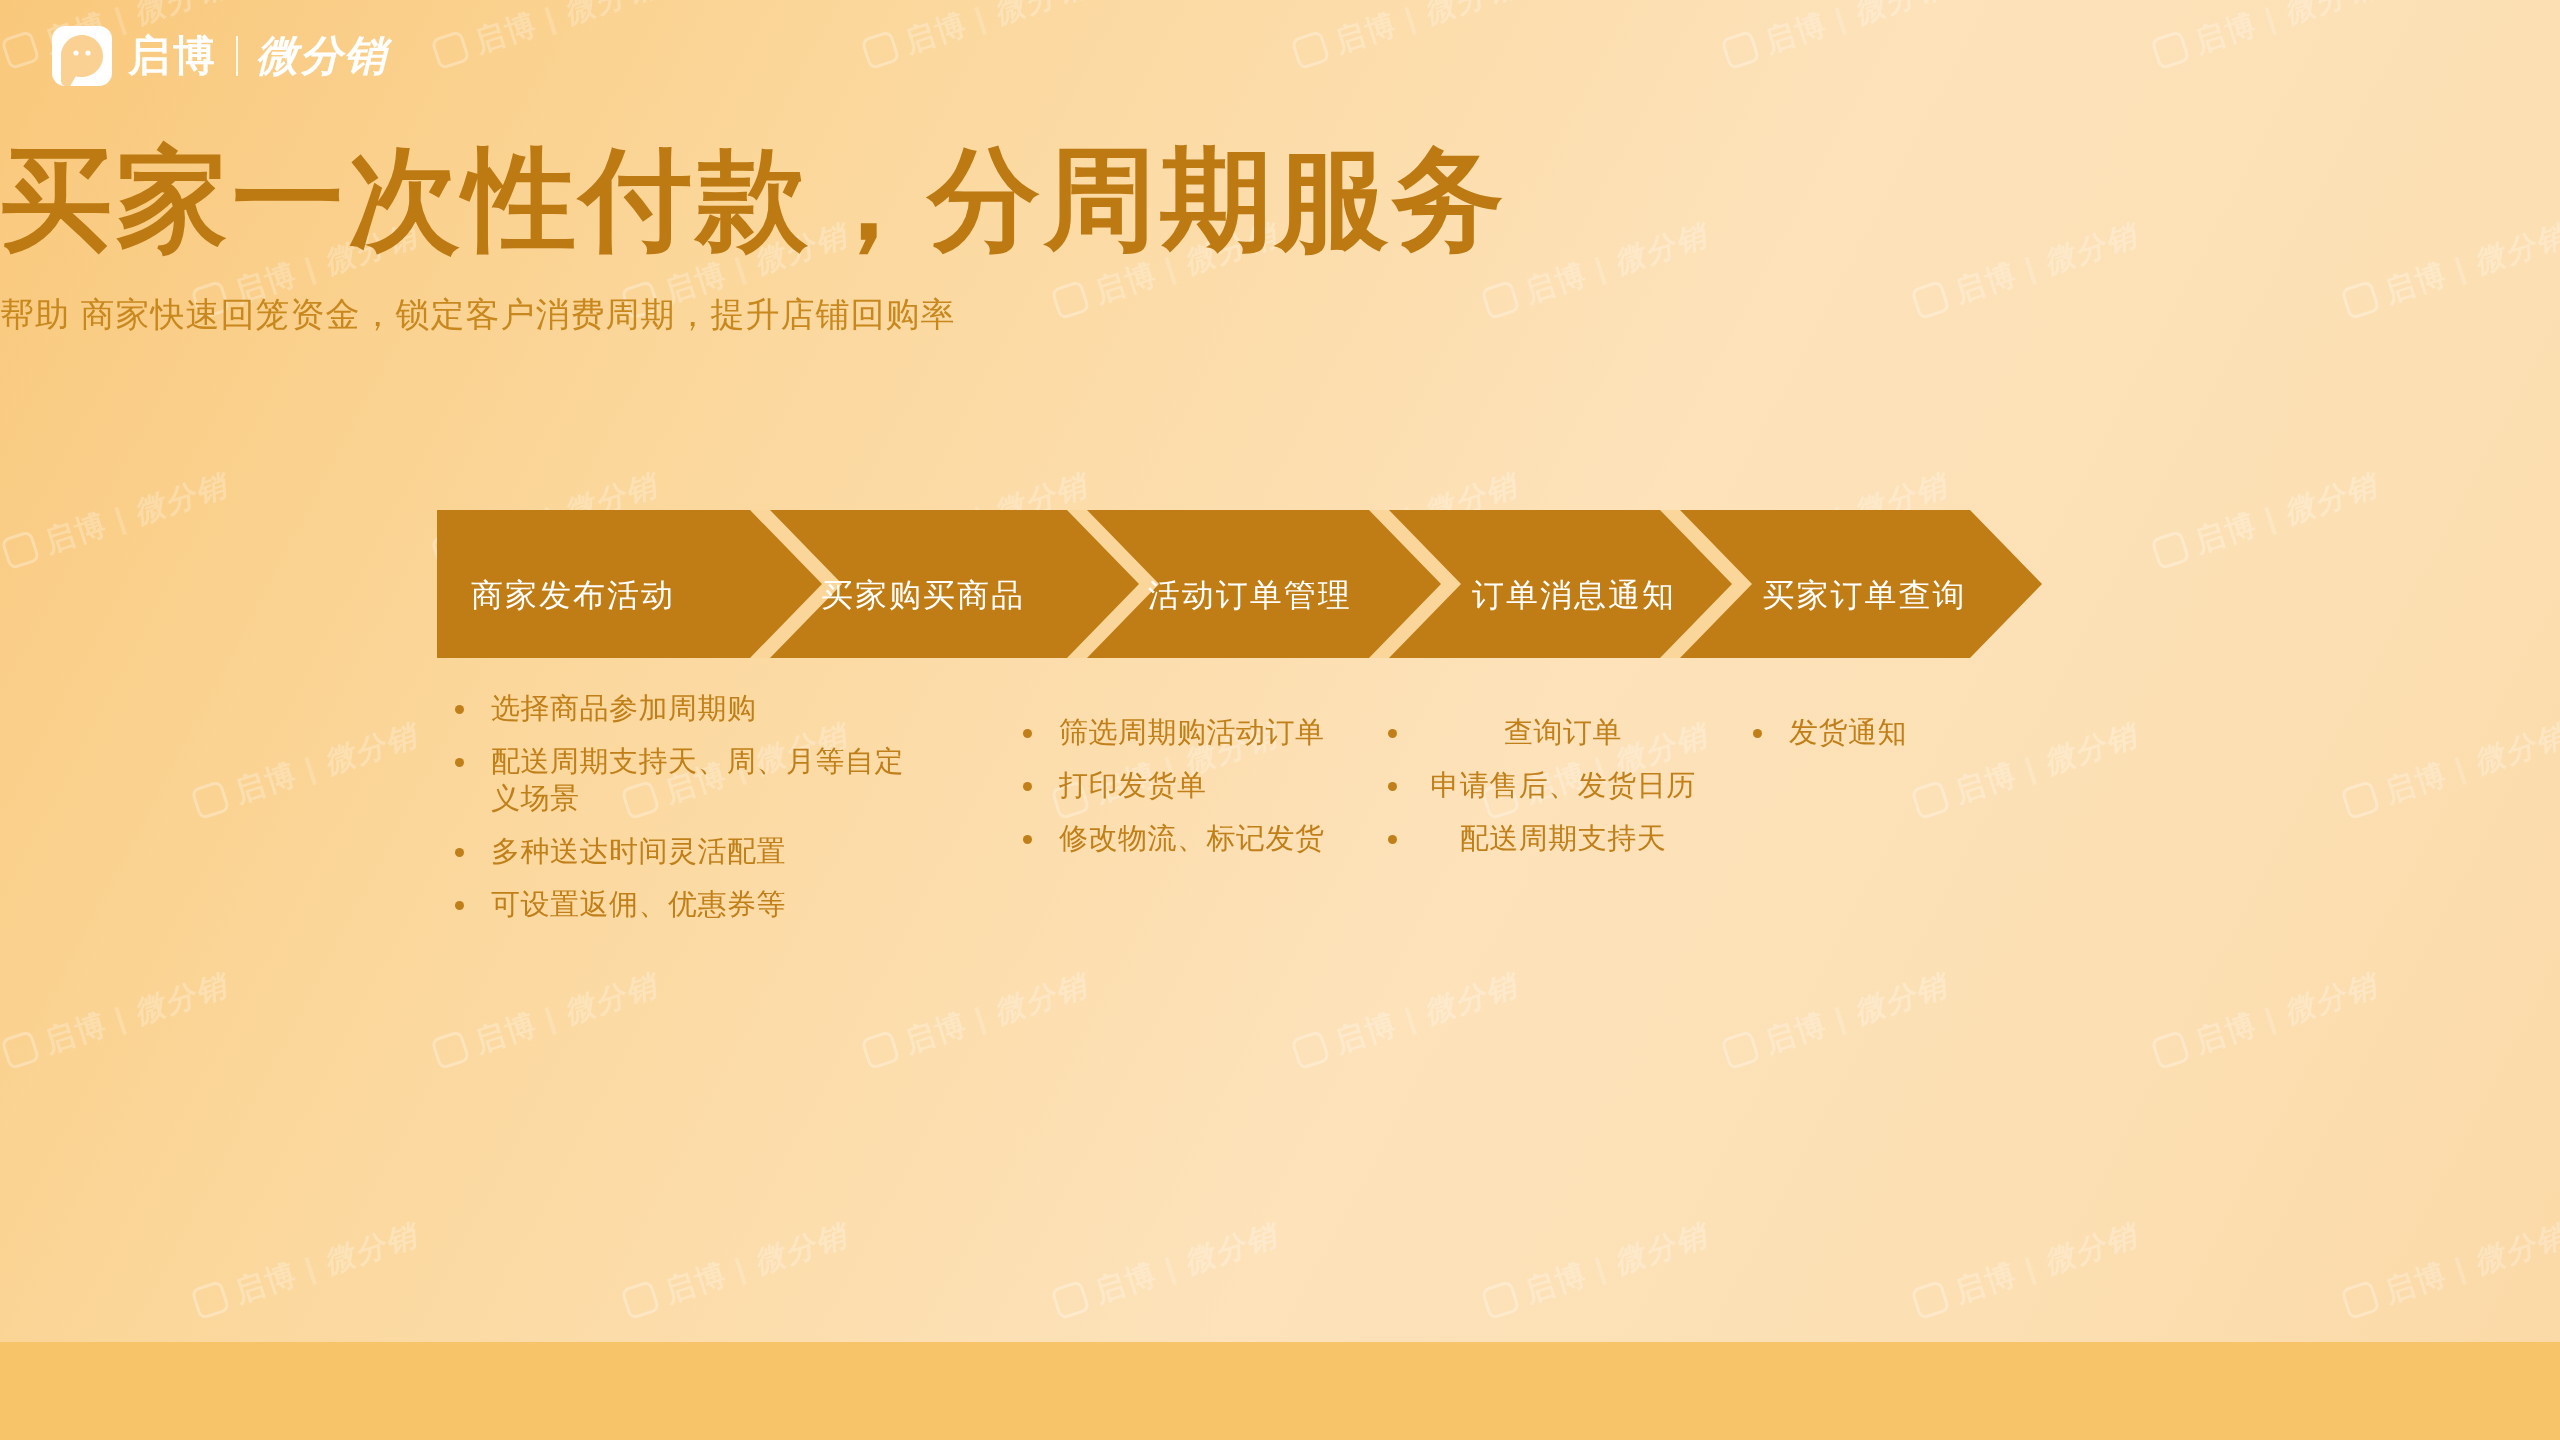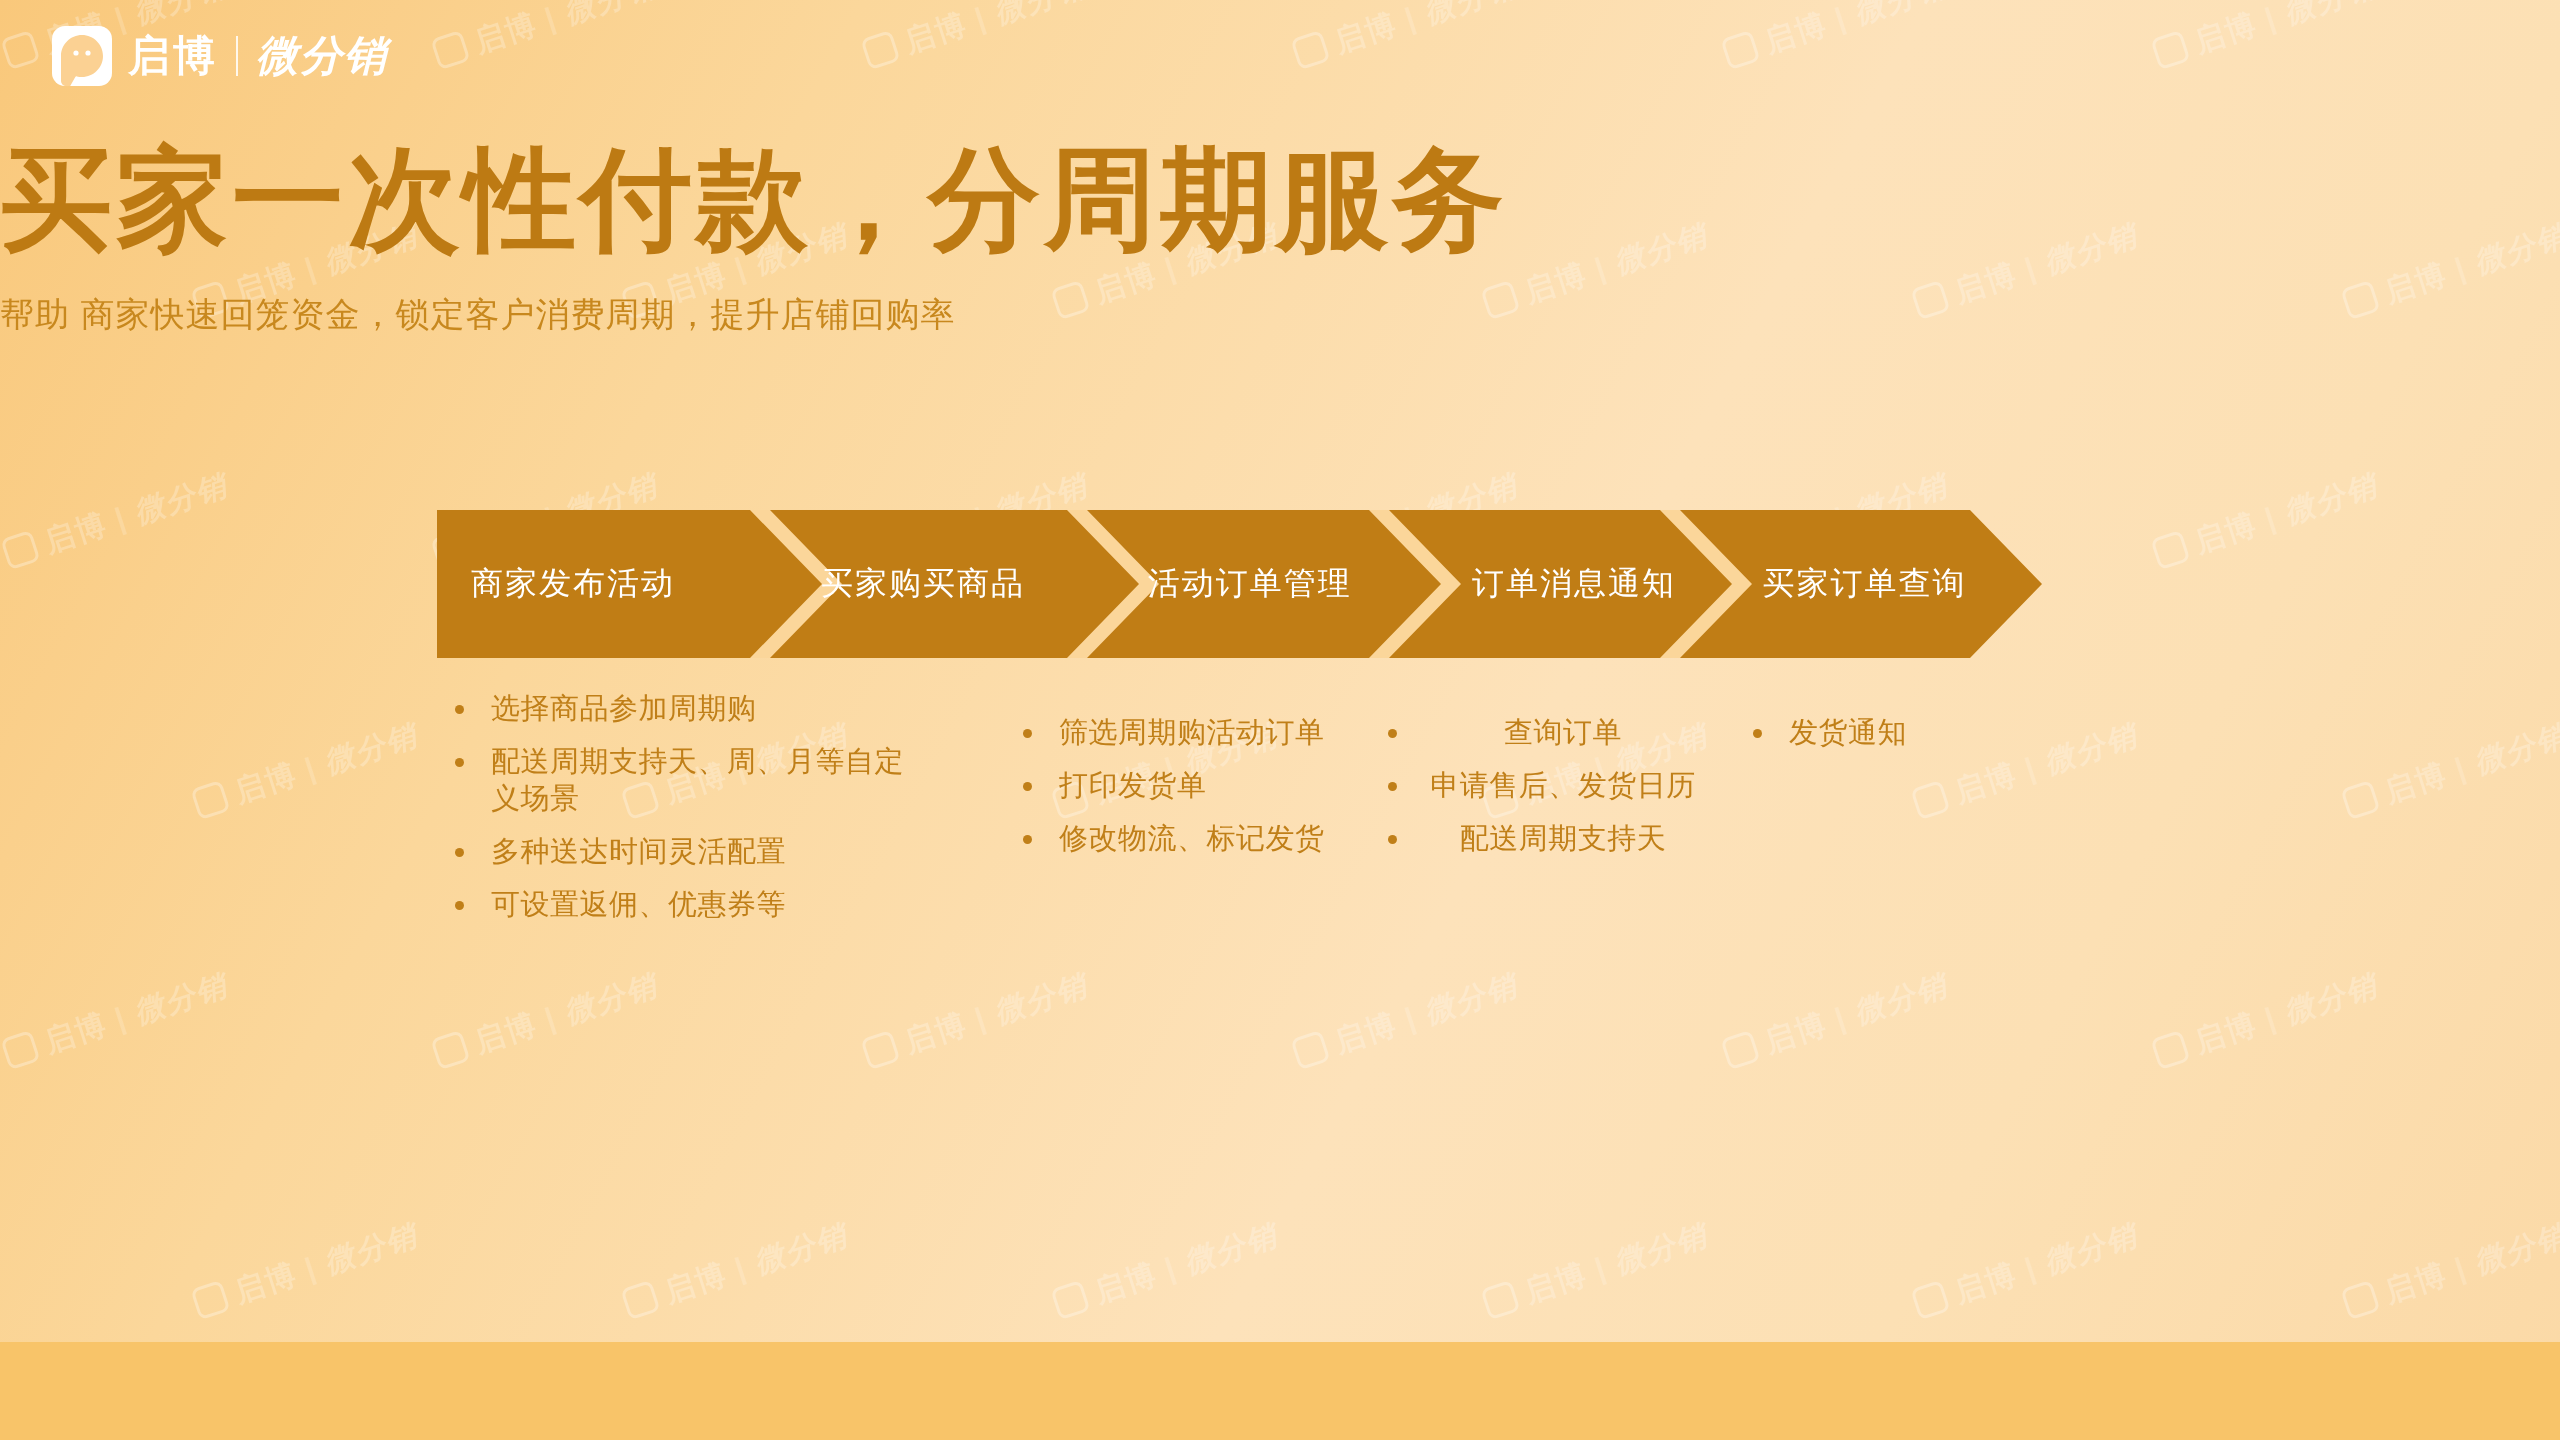--- a/index.html
+++ b/index.html
@@ -143,20 +143,21 @@
   }
   .flow-step {
     display: flex;
     align-items: center;
     height: 148px;
     color: #FFFFFF;
     font-size: 32px;
     font-weight: 400;
     letter-spacing: 2px;
     white-space: nowrap;
+    margin-top: 12px;
   }
   .flow-step.s1 { width: 350px; padding-left: 34px; }
   .flow-step.s2 { width: 340px; padding-left: 24px; }
   .flow-step.s3 { width: 318px; padding-left: 10px; }
   .flow-step.s4 { width: 300px; padding-left: 14px; }
   .flow-step.s5 { width: 297px; padding-left: 28px; }
 
   
   .cols {
     position: absolute;

